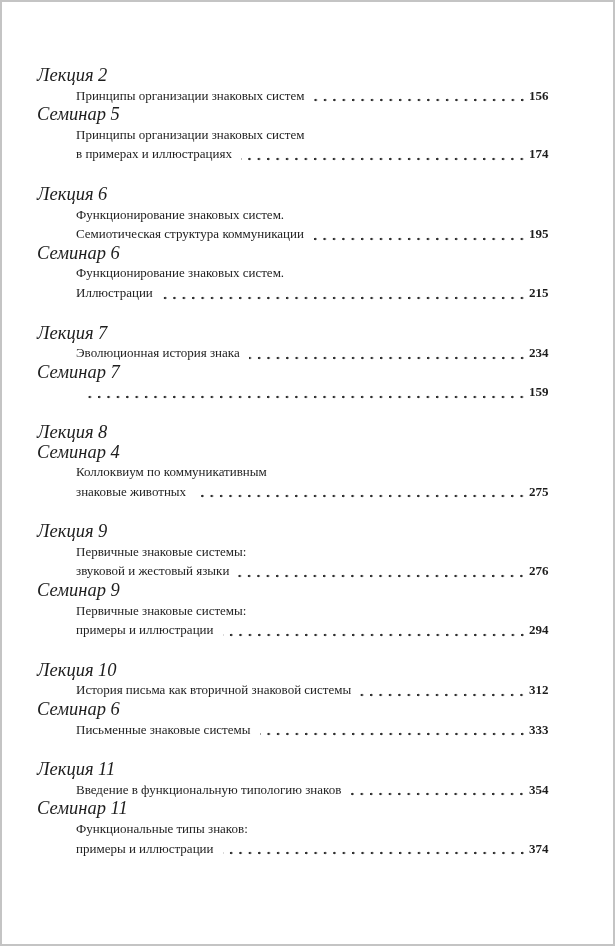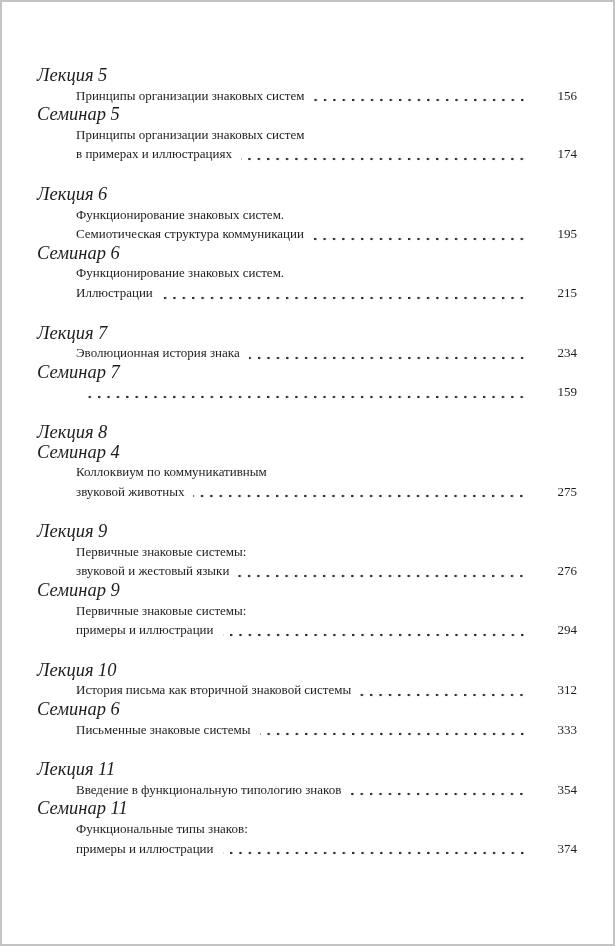--- a/index.html
+++ b/index.html
@@ -49,31 +49,32 @@
     height: 4px;
     margin: 0 0 3px 9px;
     background-image: radial-gradient(circle at 2px 2px, #2e2e2e 1.15px, rgba(0,0,0,0) 1.6px);
     background-size: 9.4px 4px;
     background-repeat: repeat-x;
     background-position: right bottom;
   }
   .page-num {
     flex: 0 0 auto;
     width: 48px;
-    text-align: right;
+    text-align: left;
     white-space: nowrap;
+    font-weight: bold;
   }
 </style>
 </head>
 <body style="border-color: rgb(196, 196, 196); color: rgb(29, 29, 29); background: rgb(255, 255, 255);">
 
 <main class="toc">
     <section class="toc-group">
       <div class="toc-item">
-        <div class="toc-heading">Лекция 5</div>
+        <div class="toc-heading">Лекция 2</div>
         <div class="toc-line with-leader">
           <span class="line-text">Принципы организации знаковых систем</span>
           <span class="dot-leader"></span>
           <span class="page-num">156</span>
         </div>
       </div>
       <div class="toc-item">
         <div class="toc-heading">Семинар 5</div>
         <div class="toc-line"><span class="line-text">Принципы организации знаковых систем</span></div>
         <div class="toc-line with-leader">
@@ -121,21 +122,21 @@
       </div>
     </section>
     <section class="toc-group">
       <div class="toc-item">
         <div class="toc-heading">Лекция 8</div>
       </div>
       <div class="toc-item">
         <div class="toc-heading">Семинар 4</div>
         <div class="toc-line"><span class="line-text">Коллоквиум по коммуникативным</span></div>
         <div class="toc-line with-leader">
-          <span class="line-text">звуковой животных</span>
+          <span class="line-text">знаковые животных</span>
           <span class="dot-leader"></span>
           <span class="page-num">275</span>
         </div>
       </div>
     </section>
     <section class="toc-group">
       <div class="toc-item">
         <div class="toc-heading">Лекция 9</div>
         <div class="toc-line"><span class="line-text">Первичные знаковые системы:</span></div>
         <div class="toc-line with-leader">

